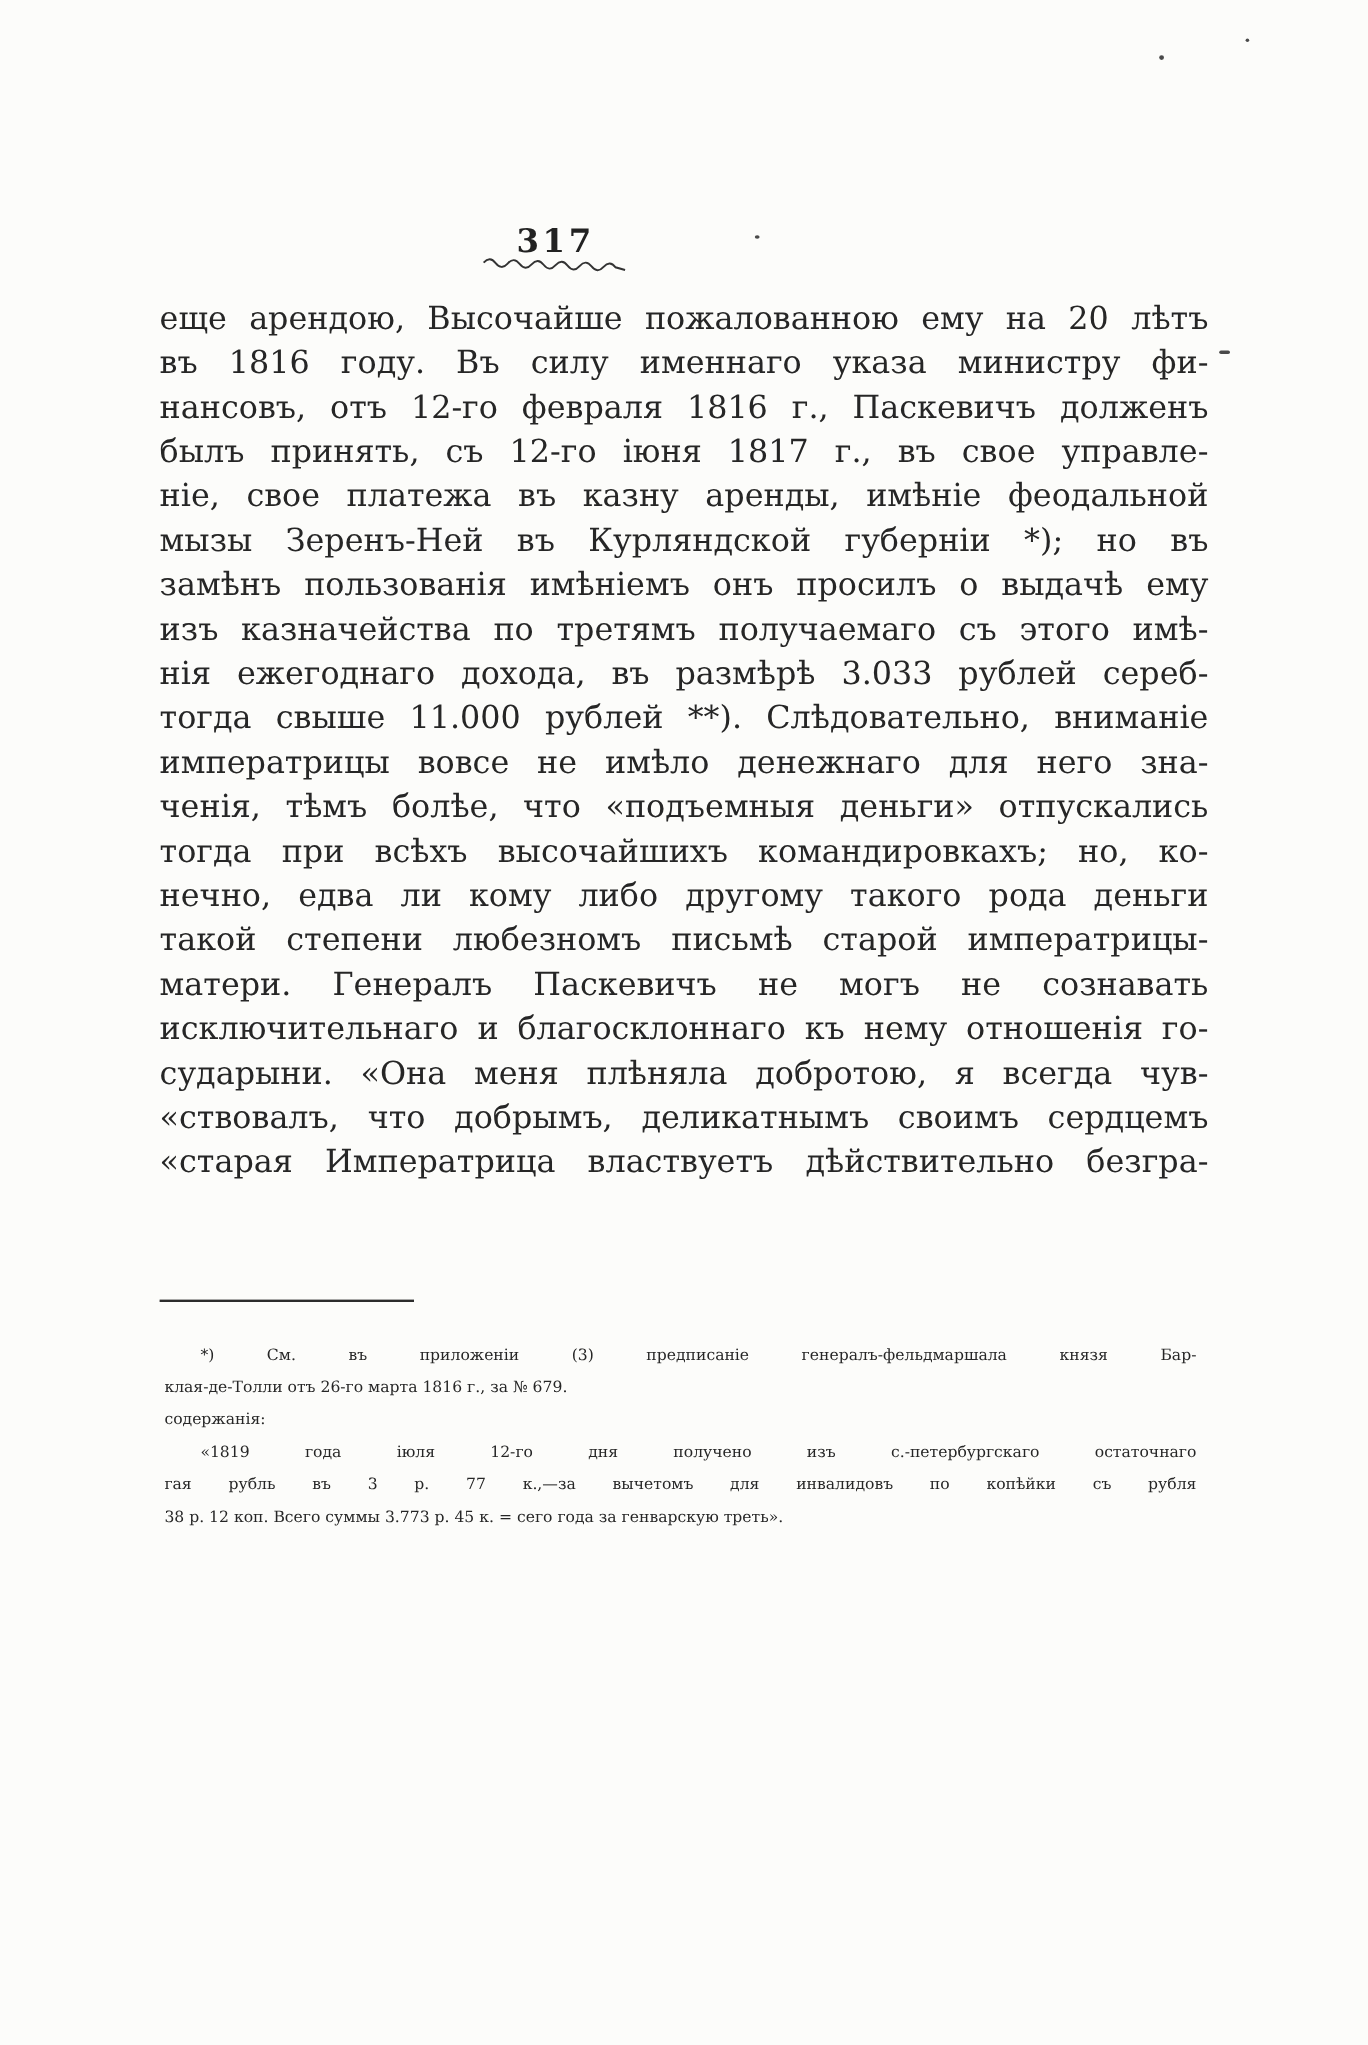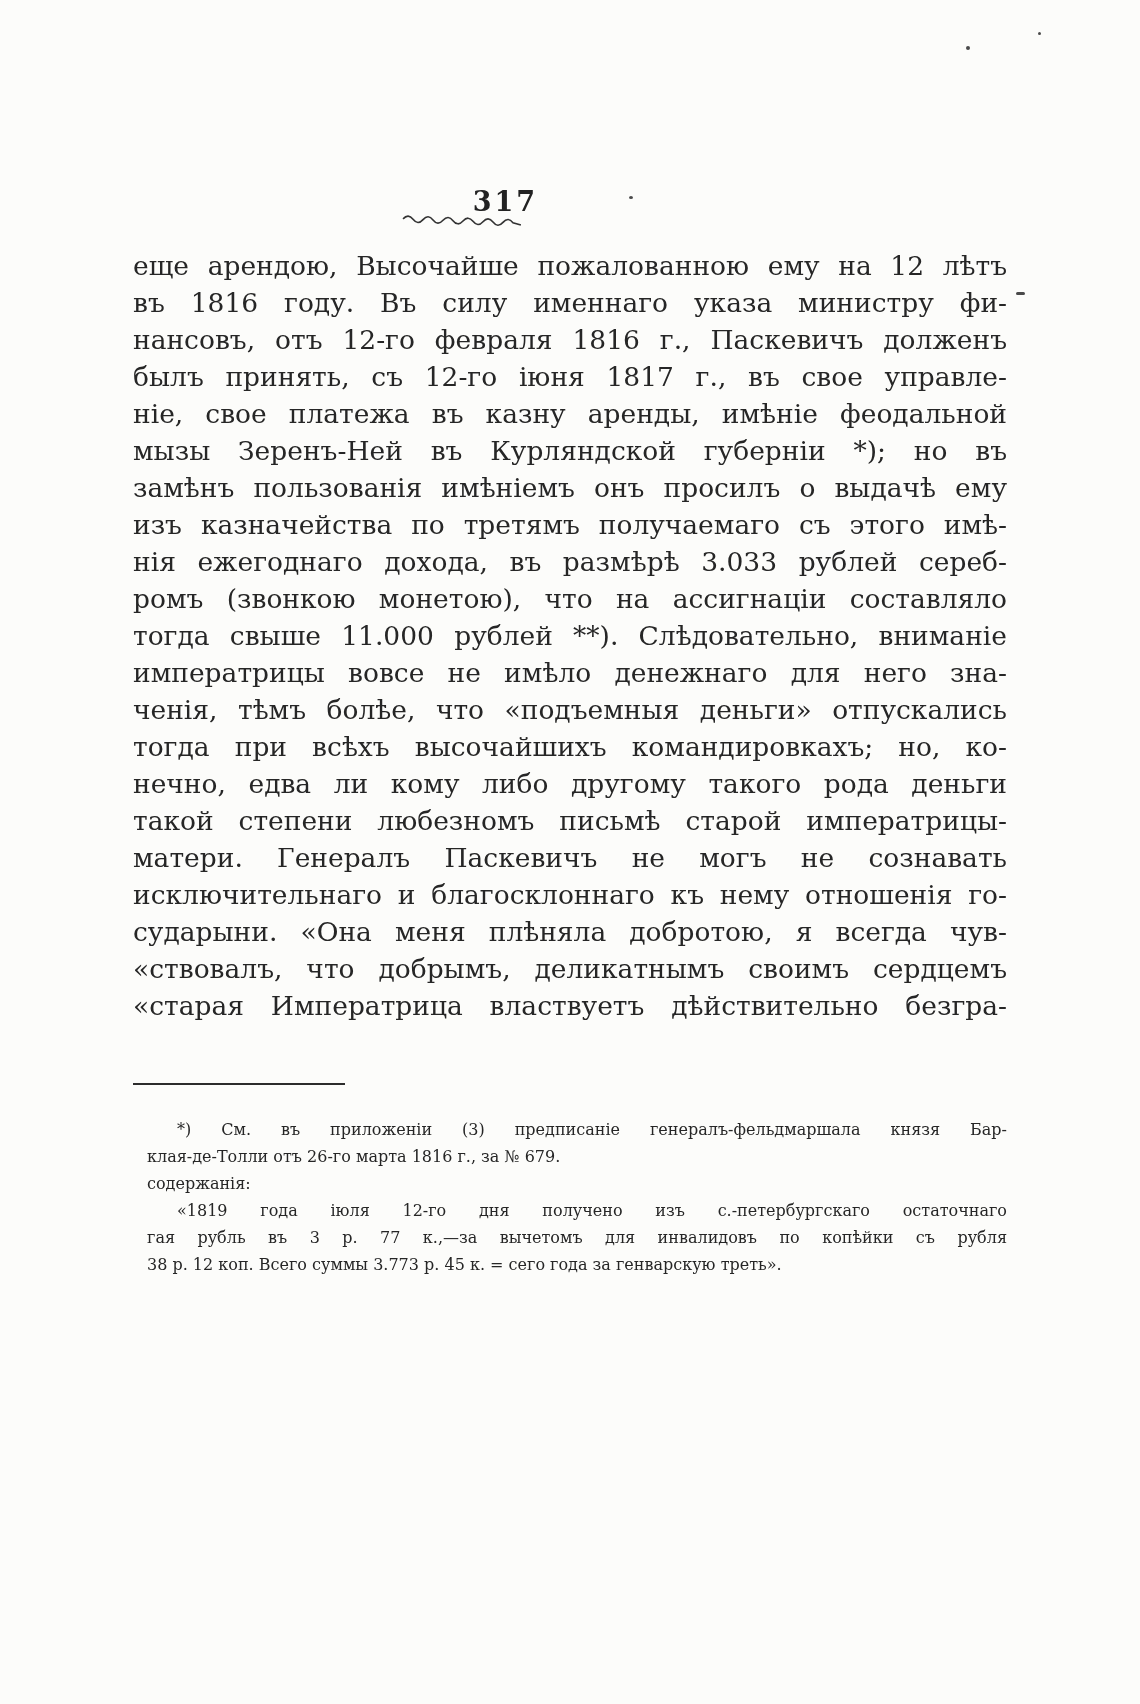--- a/index.html
+++ b/index.html
@@ -12,21 +12,21 @@
     font-family: "DejaVu Serif", serif;
     color: #262626;
     overflow: hidden;
     margin: 0 auto;
   }
   .pagenum-wrap {
     position: absolute;
     top: 186px;
     left: 388px;
     width: 150px;
-    text-align: right;
+    text-align: center;
   }
   .page-number {
     font-size: 27px;
     font-weight: bold;
     letter-spacing: 3px;
     color: #222;
   }
   .squiggle {
     display: block;
     margin: -2px auto 0 auto;
@@ -49,23 +49,23 @@
     position: absolute;
     top: 1083px;
     left: 133px;
     width: 212px;
     height: 2px;
     background: #2c2c2c;
   }
   .footnotes {
     position: absolute;
     top: 1116px;
-    left: 147px;
+    left: 137px;
     width: 860px;
-    font-size: 16px;
+    font-size: 13px;
   }
   .fline {
     line-height: 27px;
     text-align: justify;
     text-align-last: justify;
     white-space: nowrap;
   }
   .fline.noj { text-align: right; text-align-last: left; }
   .fline.ind { text-indent: 30px; }
   .speck {
@@ -80,30 +80,29 @@
 <div class="page">
 
   <div class="pagenum-wrap">
     <div class="page-number">317</div>
     <svg class="squiggle" width="124" height="12" viewBox="0 0 124 12">
       <path d="M2,6 q5,-6 10,0 q5,6 10,0 q5,-6 10,0 q5,6 10,0 q5,-6 10,0 q5,6 10,0 q5,-6 10,0 q5,6 10,0 q5,-6 10,0 q5,6 10,0 q5,-6 10,0 l8,2" fill="none" stroke="#333" stroke-width="1.6"></path>
     </svg>
   </div>
 
   <div class="body-text" id="body-lines">
-      <div class="line">еще арендою, Высочайше пожалованною ему на 12 лѣтъ</div>
+      <div class="line">еще арендою, Высочайше пожалованною ему на 20 лѣтъ</div>
       <div class="line">въ 1816 году. Въ силу именнаго указа министру фи-</div>
       <div class="line">нансовъ, отъ 12-го февраля 1816 г., Паскевичъ долженъ</div>
       <div class="line">былъ принять, съ 12-го іюня 1817 г., въ свое управле-</div>
       <div class="line">ніе, свое платежа въ казну аренды, имѣніе феодальной</div>
       <div class="line">мызы Зеренъ-Ней въ Курляндской губерніи *); но въ</div>
       <div class="line">замѣнъ пользованія имѣніемъ онъ просилъ о выдачѣ ему</div>
       <div class="line">изъ казначейства по третямъ получаемаго съ этого имѣ-</div>
       <div class="line">нія ежегоднаго дохода, въ размѣрѣ 3.033 рублей сереб-</div>
-      <div class="line">ромъ (звонкою монетою), что на ассигнаціи составляло</div>
       <div class="line">тогда свыше 11.000 рублей **). Слѣдовательно, вниманіе</div>
       <div class="line">императрицы вовсе не имѣло денежнаго для него зна-</div>
       <div class="line">ченія, тѣмъ болѣе, что «подъемныя деньги» отпускались</div>
       <div class="line">тогда при всѣхъ высочайшихъ командировкахъ; но, ко-</div>
       <div class="line">нечно, едва ли кому либо другому такого рода деньги</div>
       <div class="line">такой степени любезномъ письмѣ старой императрицы-</div>
       <div class="line">матери. Генералъ Паскевичъ не могъ не сознавать</div>
       <div class="line">исключительнаго и благосклоннаго къ нему отношенія го-</div>
       <div class="line">сударыни. «Она меня плѣняла добротою, я всегда чув-</div>
       <div class="line">«ствовалъ, что добрымъ, деликатнымъ своимъ сердцемъ</div>

